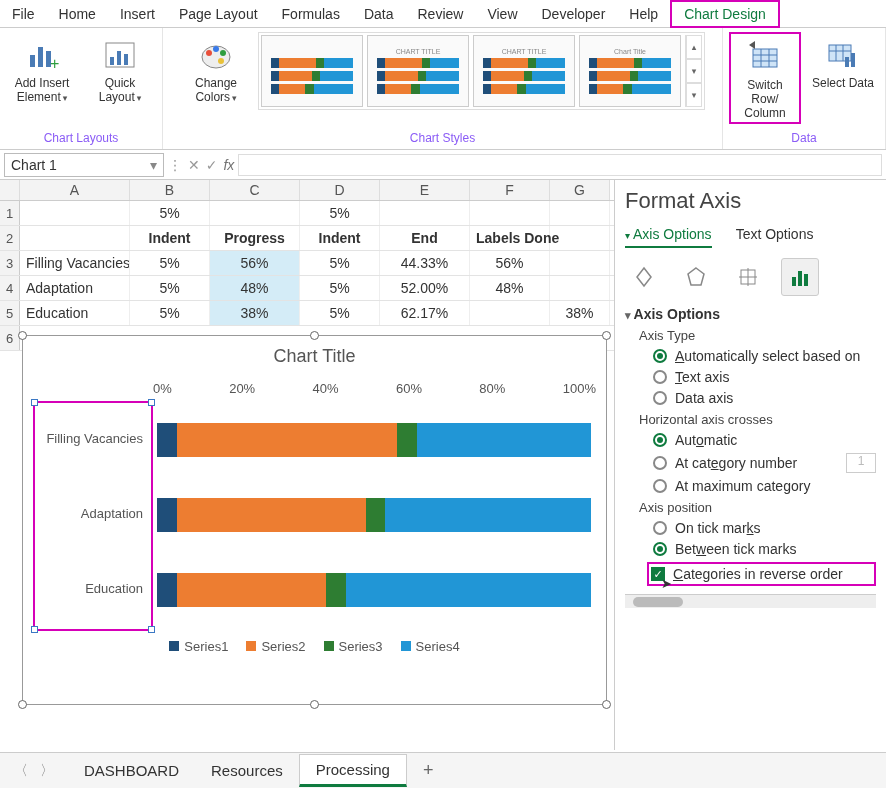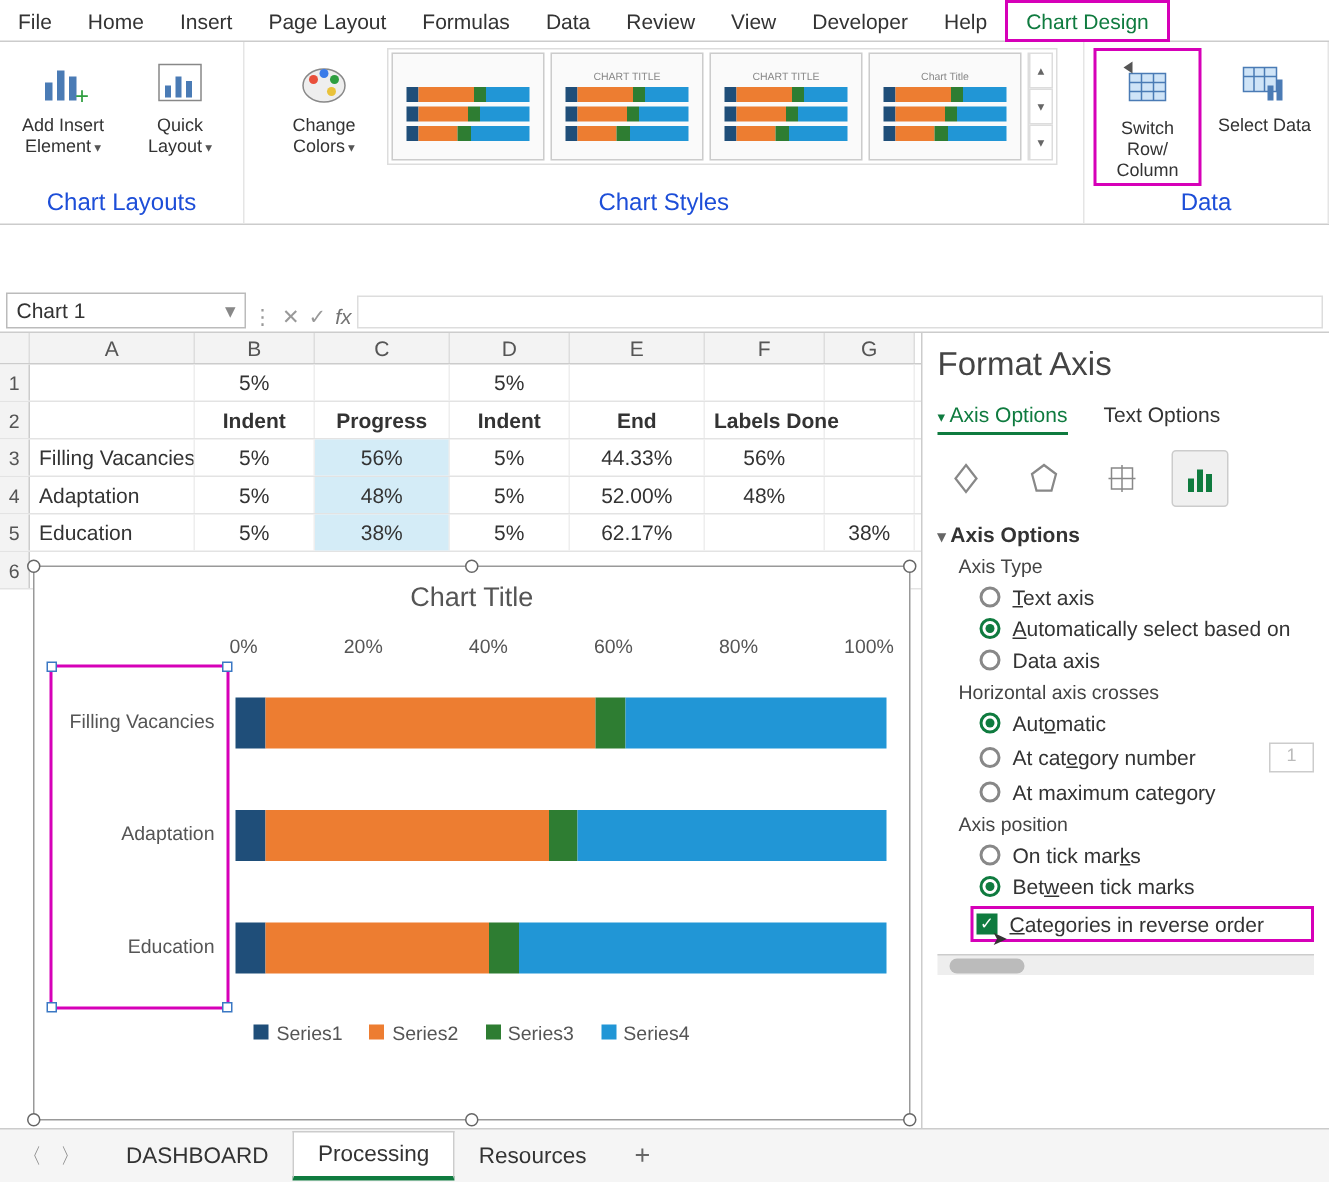--- a/index.html
+++ b/index.html
@@ -7,36 +7,36 @@
 
 
 .ribbon-tabs { display: flex; align-items: center; height: 28px; border-bottom: 1px solid #ccc; }
 .ribbon-tabs .tab { padding: 4px 12px; cursor: pointer; font-size: 14px; }
 .ribbon-tabs .tab.active { border: 2px solid #d600b8; color: #0f7b3f; font-weight: 400; }
 
 
 .ribbon { display: flex; height: 122px; border-bottom: 1px solid #ccc; }
 .ribbon-group { display: flex; flex-direction: column; align-items: center; padding: 4px 6px 2px 6px; border-right: 1px solid #e5e5e5; }
 .ribbon-group .items { display: flex; align-items: flex-start; gap: 6px; flex: 1; }
-.ribbon-group .label { font-size: 16px; color: #1d4ed8; padding: 2px 0; }
+.ribbon-group .label { font-size: 12px; color: #8b5cf6; padding: 2px 0; }
 .ribbon-btn { display: flex; flex-direction: column; align-items: center; justify-content: flex-start; width: 72px; padding: 2px; text-align: center; font-size: 12px; cursor: pointer; }
 .ribbon-btn .icon-box { height: 42px; display: flex; align-items: center; justify-content: center; }
 .ribbon-btn.highlight { border: 2px solid #d600b8; }
 .caret-down::after { content: "▾"; font-size: 9px; margin-left: 2px; color: #555; }
 
 .style-gallery { display: flex; align-items: center; gap: 4px; padding: 2px; border: 1px solid #ddd; }
 .style-thumb { width: 102px; height: 72px; border: 1px solid #ccc; background: #fafafa; display: flex; flex-direction: column; align-items: center; justify-content: center; gap: 3px; padding: 4px; }
 .style-thumb .mini-title { font-size: 7px; color: #888; }
 .style-thumb .mini-bar { height: 10px; width: 90%; display: flex; }
 .style-thumb .mini-bar span { display: block; height: 100%; }
 .gallery-arrows { display: flex; flex-direction: column; border-left: 1px solid #ddd; }
 .gallery-arrows div { width: 16px; height: 24px; border: 1px solid #ddd; text-align: center; font-size: 9px; line-height: 22px; cursor: pointer; color: #666; }
 
 
-.formula-row { display: flex; align-items: flex-end; height: 30px; border-bottom: 1px solid #ccc; padding: 2px 4px; gap: 4px; margin-top: 42px; }
+.formula-row { display: flex; align-items: center; height: 30px; border-bottom: 1px solid #ccc; padding: 2px 4px; gap: 4px; }
 .name-box { width: 160px; border: 1px solid #bbb; padding: 3px 6px; display: flex; justify-content: space-between; align-items: center; font-size: 14px; }
 .fx-controls { display: flex; align-items: center; gap: 6px; color: #999; font-size: 14px; }
 .fx-input { flex: 1; border: 1px solid #ddd; height: 22px; }
 
 
 .main { display: flex; height: 570px; }
 .sheet-area { width: 614px; overflow: hidden; position: relative; }
 .format-pane { flex: 1; border-left: 1px solid #ccc; padding: 8px 10px; overflow: hidden; }
 
 
@@ -456,26 +456,26 @@
             <rect x="4" y="12" width="4" height="9" fill="#0f7b3f"></rect>
             <rect x="10" y="6" width="4" height="15" fill="#0f7b3f"></rect>
             <rect x="16" y="9" width="4" height="12" fill="#0f7b3f"></rect>
           </svg>
         </div>
     </div>
 
     <div class="section-head">Axis Options</div>
     <div class="sub-label">Axis Type</div>
     <div class="opt">
+        <span class="radio sel"></span>
+        <span><span class="und">A</span><span>utomatically select based on</span></span>
+      </div>
+    <div class="opt">
         <span class="radio"></span>
         <span><span class="und">T</span>ext axis</span>
-      </div>
-    <div class="opt">
-        <span class="radio sel"></span>
-        <span><span class="und">A</span><span>utomatically select based on</span></span>
       </div>
     <div class="opt">
         <span class="radio"></span>
         <span>Data axis</span>
       </div>
 
     <div class="sub-label">Horizontal axis crosses</div>
     <div class="opt">
         <span class="radio sel"></span>
         <span>Aut<span class="und">o</span>matic</span>
@@ -509,16 +509,16 @@
       </div>
   </div>
 </div>
 
 <div class="sheet-tabs-row">
   <div class="nav-arrows">
     <span>〈</span>
     <span>〉</span>
   </div>
   <div class="sheet-tab">DASHBOARD</div>
+  <div class="sheet-tab">Resources</div>
   <div class="sheet-tab active">Processing</div>
-  <div class="sheet-tab">Resources</div>
   <div class="add-sheet">+</div>
 </div>
 
 </body></html>

